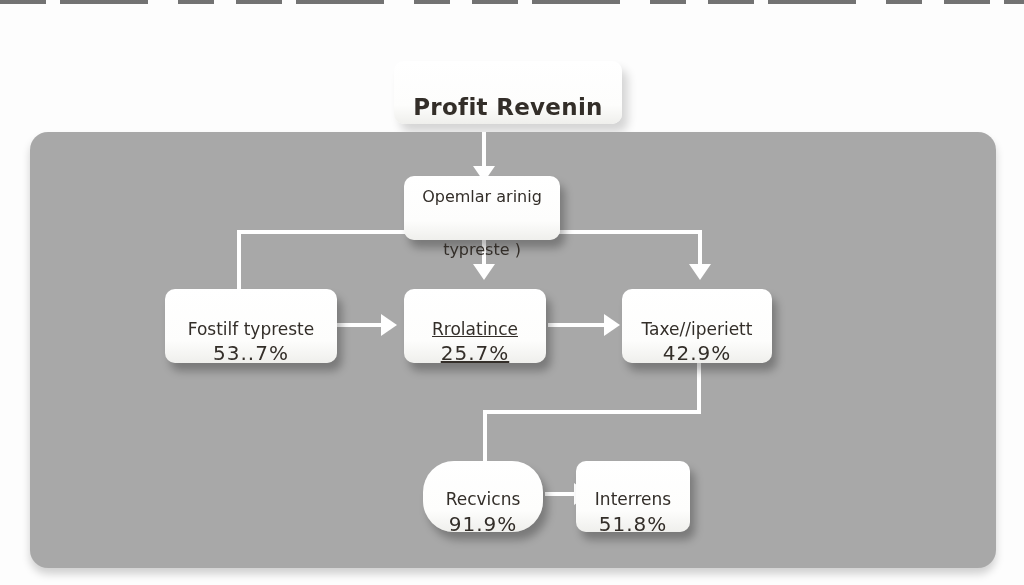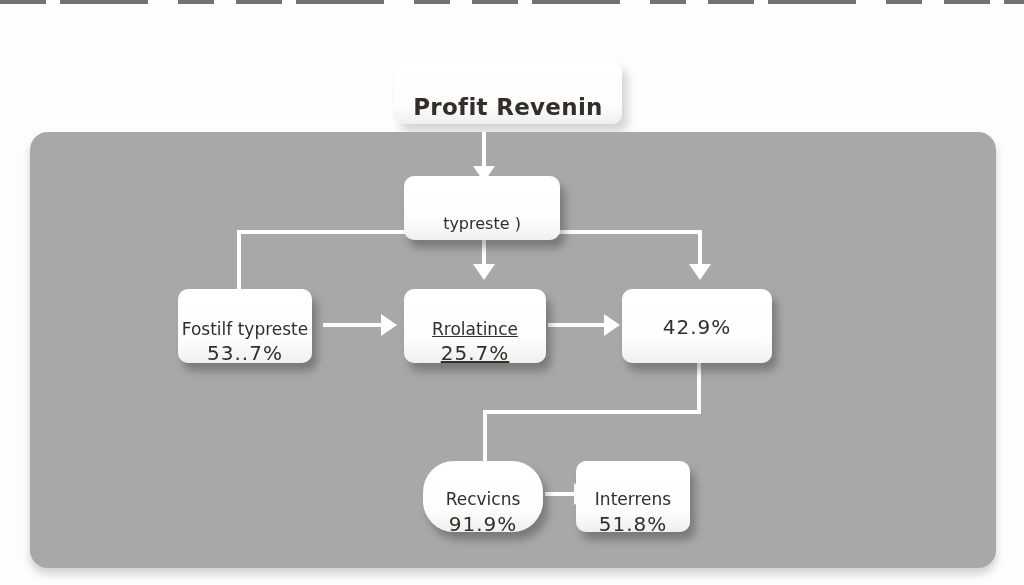--- a/index.html
+++ b/index.html
@@ -49,21 +49,21 @@
   .node .value { font-size: 20px; margin-top: 1px; letter-spacing: 1px; }
   .node-profit {
     left: 394px; top: 61px;
     width: 228px; height: 63px;
     box-shadow: 6px 8px 10px rgba(0,0,0,.16);
     font-size: 23px; font-weight: 700;
     letter-spacing: .3px;
   }
   .node-operating { left: 404px; top: 176px; width: 156px; height: 64px; }
   .node-operating .label { font-size: 16px; }
-  .node-costs      { left: 178px; top: 289px; width: 134px; height: 74px; }
+  .node-costs      { left: 165px; top: 289px; width: 172px; height: 74px; }
   .node-operations { left: 404px; top: 289px; width: 142px; height: 74px; text-decoration: underline; }
   .node-taxes      { left: 622px; top: 289px; width: 150px; height: 74px; }
   .node-services   { left: 423px; top: 461px; width: 120px; height: 71px; border-radius: 31px; }
   .node-interest   { left: 576px; top: 461px; width: 114px; height: 71px; }
 
   
   .line {
     position: absolute;
     background: #ffffff;
   }
@@ -130,34 +130,36 @@
 <div class="head head-right c-mr-head"></div>
 
 <div class="line c-elbow-v1"></div>
 <div class="line c-elbow-h"></div>
 <div class="line c-elbow-v2"></div>
 
 <div class="line c-ri-shaft"></div>
 <div class="head head-right c-ri-head"></div>
 
 <div class="node node-operating">
+  <span class="label">Opemlar arinig</span>
   <span class="label">typreste )</span>
 </div>
 
 <div class="node node-costs">
   <span class="label">Fostilf typreste</span>
   <span class="value">53..7%</span>
 </div>
 
 <div class="node node-operations">
   <span class="label">Rrolatince</span>
   <span class="value">25.7%</span>
 </div>
 
 <div class="node node-taxes">
+  <span class="label">Taxe//iperiett</span>
   <span class="value">42.9%</span>
 </div>
 
 <div class="node node-services">
   <span class="label">Recvicns</span>
   <span class="value">91.9%</span>
 </div>
 
 <div class="node node-interest">
   <span class="label">Interrens</span>

